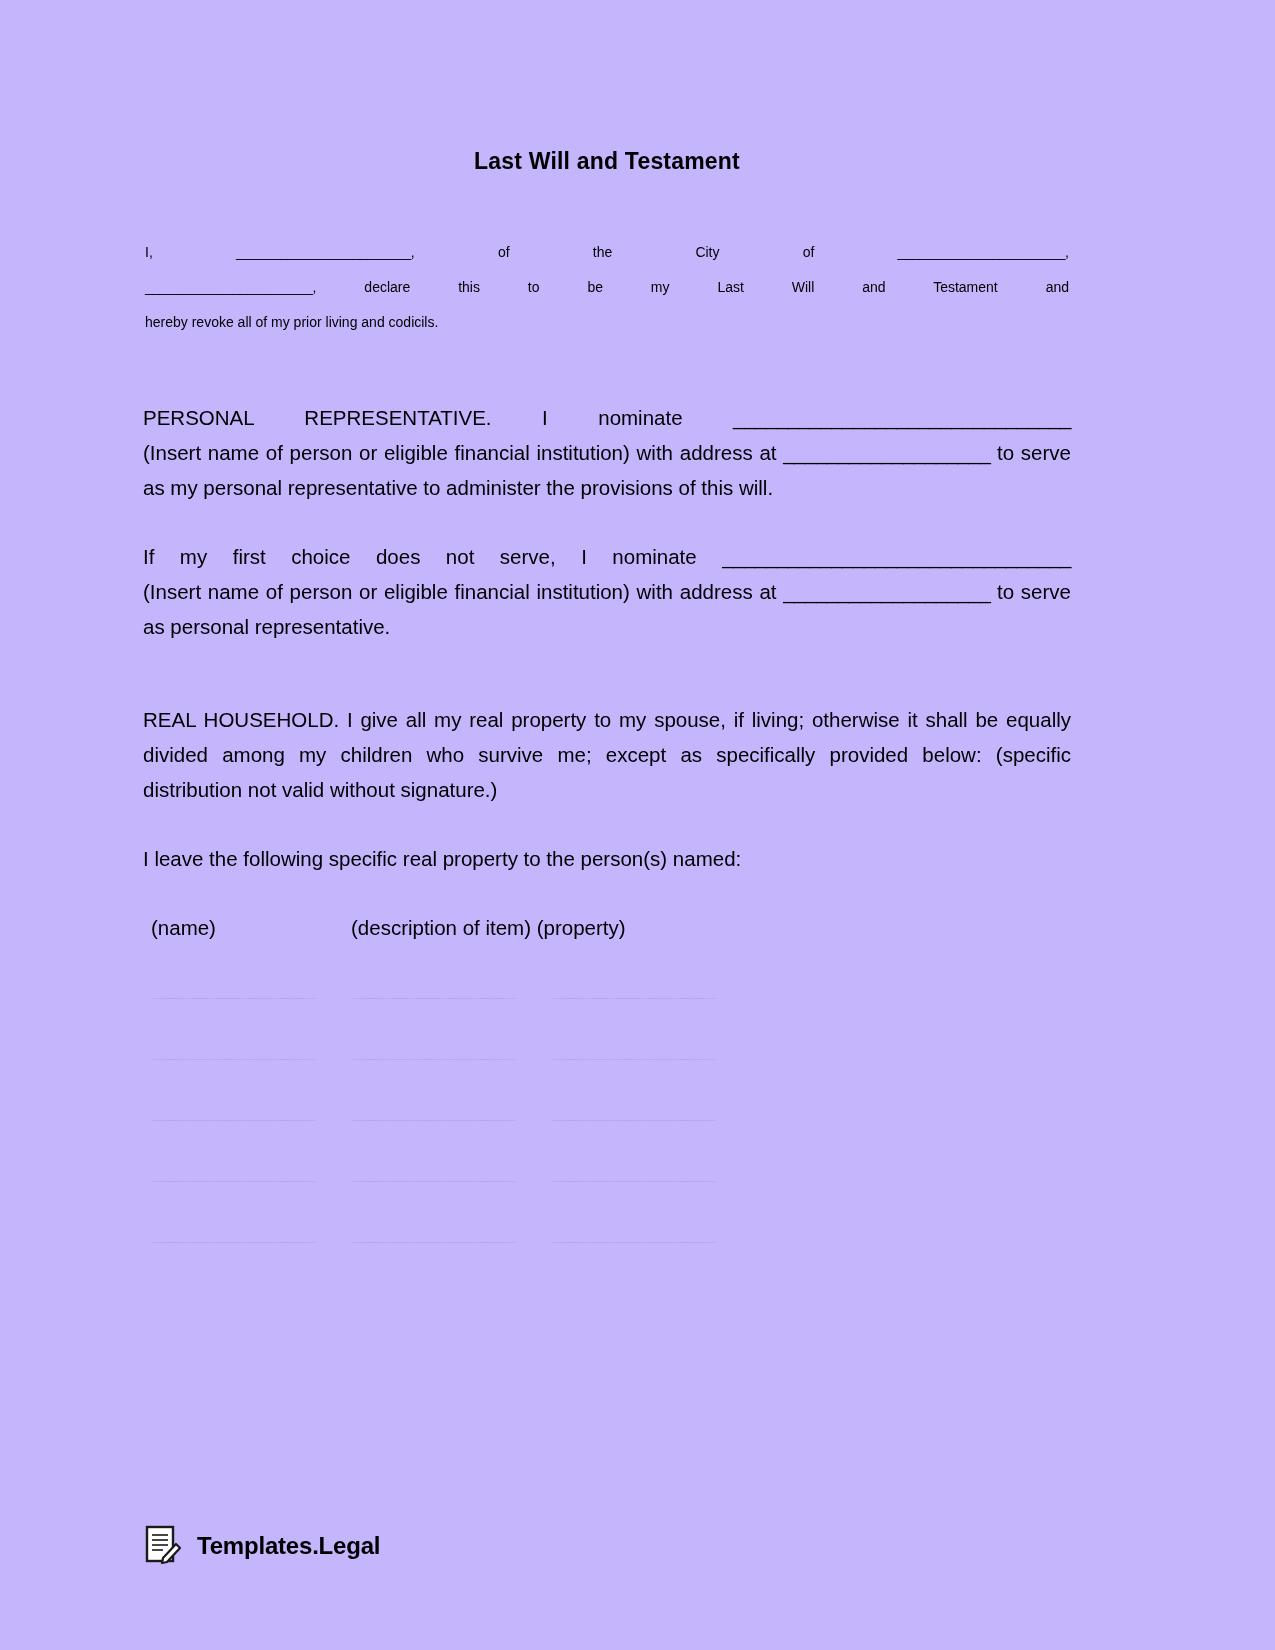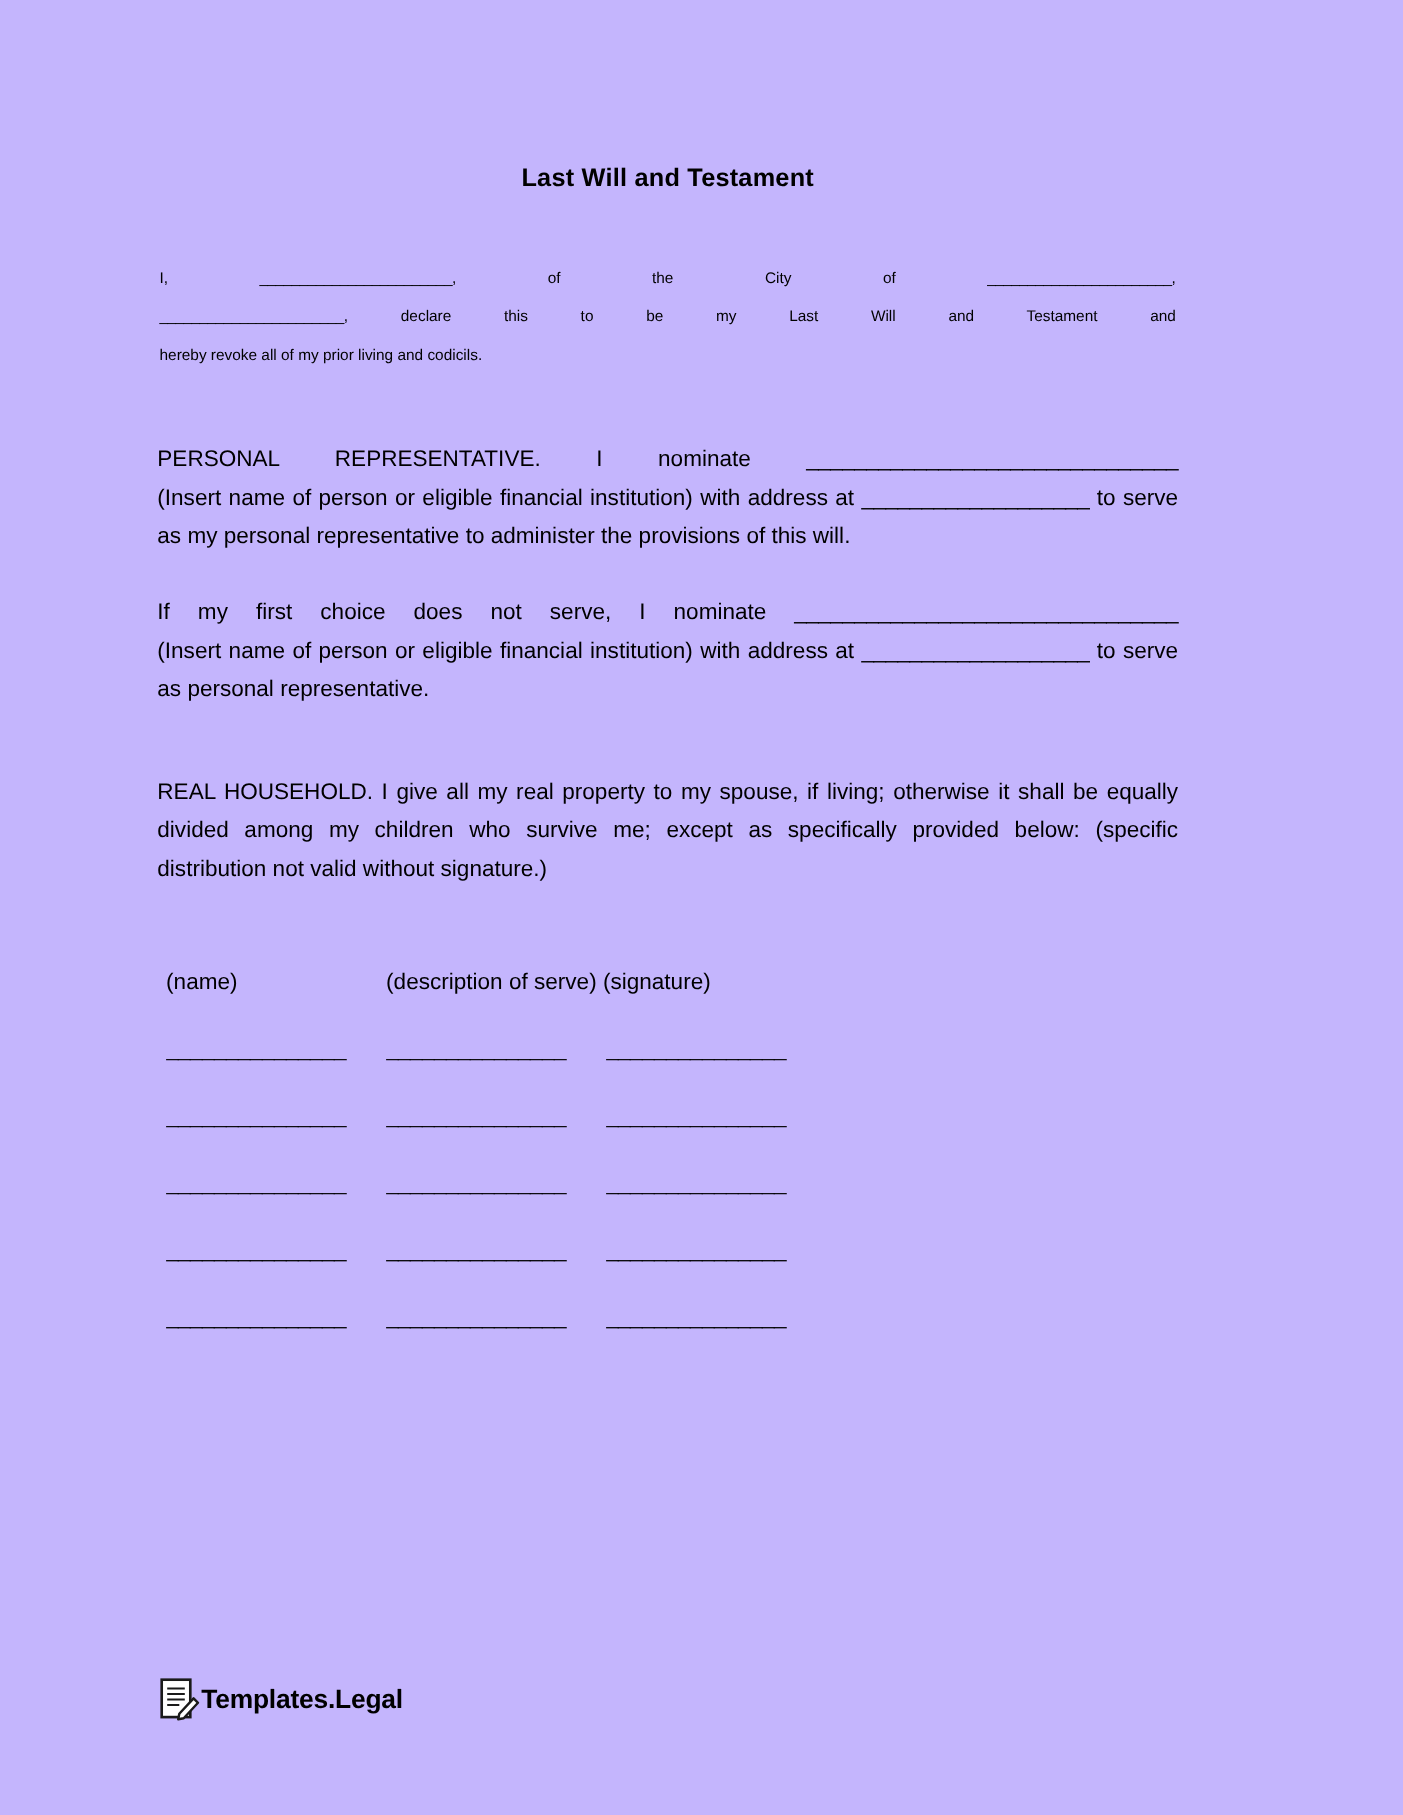--- a/index.html
+++ b/index.html
@@ -99,20 +99,21 @@
     overflow: hidden;
   }
 
   
   .footer {
     position: absolute;
     left: 143px;
     bottom: 82px;
     display: flex;
     align-items: center;
+    gap: 14px;
   }
   .footer-logo {
     width: 40px;
     height: 44px;
     position: relative;
   }
   .footer-brand {
     font-size: 24px;
     font-weight: bold;
     letter-spacing: -0.2px;
@@ -148,25 +149,26 @@
     </p>
 
     <div class="spacer-lg"></div>
 
     <p class="para">
       <span class="bold">REAL HOUSEHOLD.</span><span> I give all my real property to my spouse, if living; otherwise it shall be equally divided among my children who survive me; except as specifically provided below: (specific distribution not valid without signature.)</span>
     </p>
 
     <div class="spacer-md"></div>
 
+    <p class="para nojust">I leave the following specific real property to the person(s) named:</p>
 
     <div class="spacer-md"></div>
 
     <p class="prop-head">
-      <span class="c1">(name)</span><span class="c2">(description of serve) (signature)</span>
+      <span class="c1">(name)</span><span class="c2">(description of item) (property)</span>
     </p>
 
     <div class="lines-table">
       <div class="line-row">
         <span class="line-cell">_______________</span>
         <span class="line-cell">_______________</span>
         <span class="line-cell">_______________</span>
       </div>
       <div class="line-row">
         <span class="line-cell">_______________</span>

